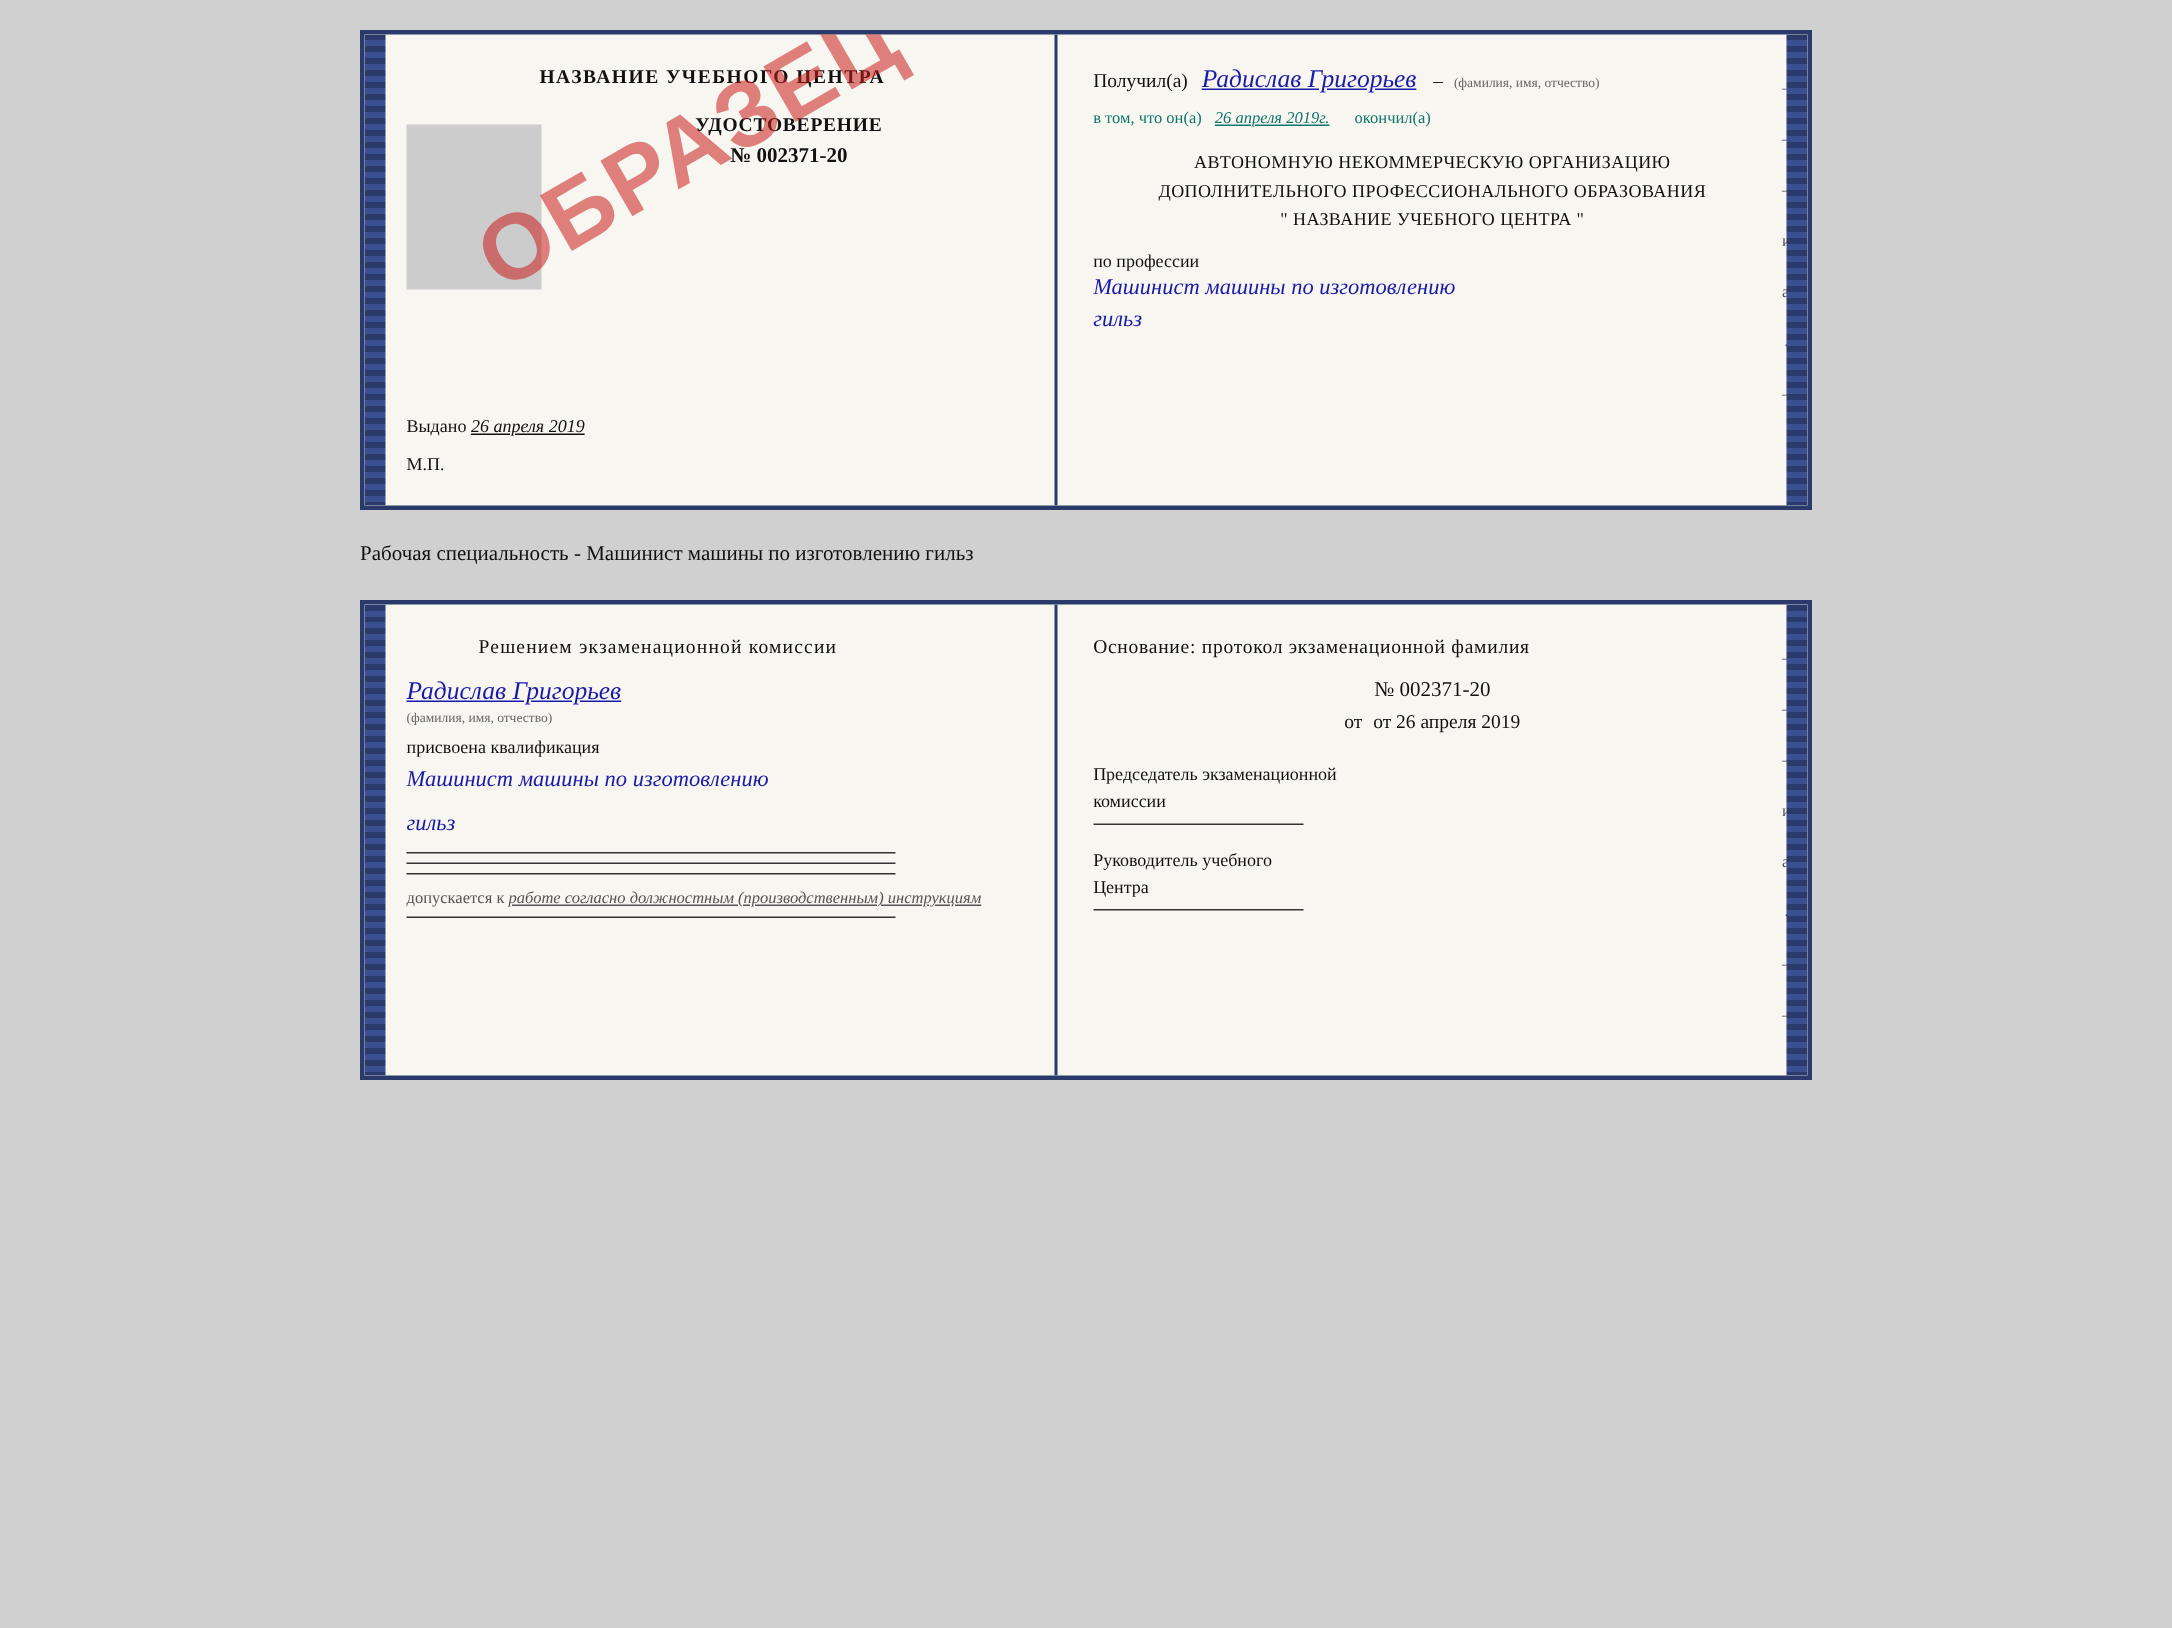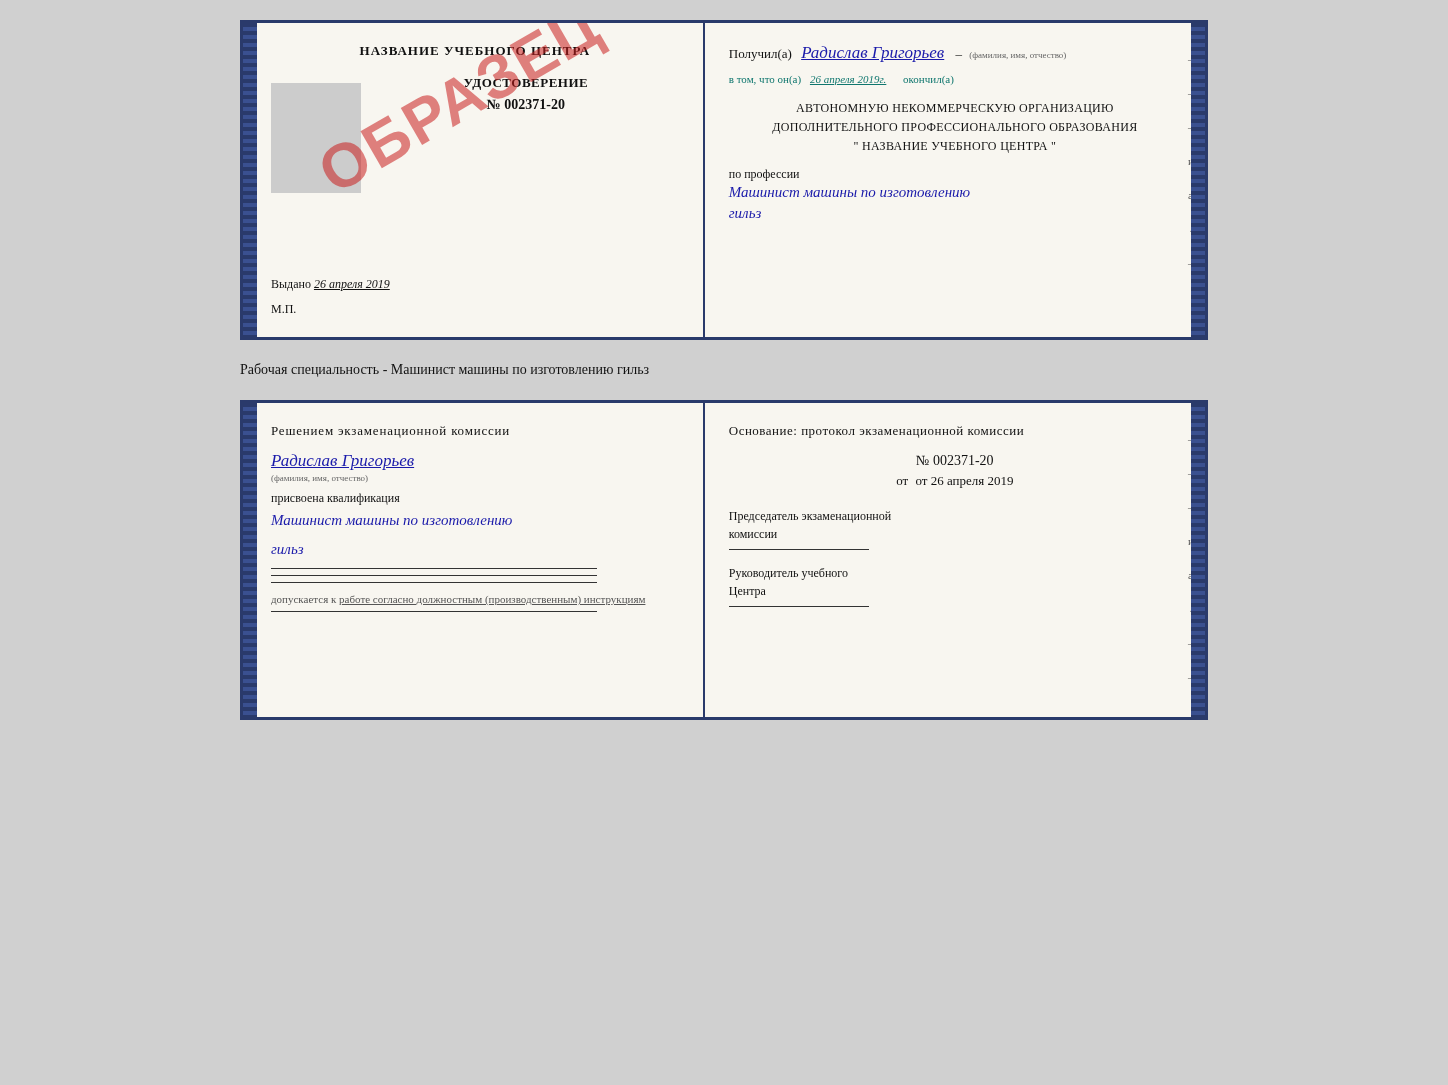--- a/index.html
+++ b/index.html
@@ -211,20 +211,21 @@
       width: 52%;
       padding: 20px 24px 20px 24px;
       position: relative;
     }
 
     .resheniem-title {
       font-size: 13px;
       color: #111;
       letter-spacing: 0.8px;
       margin-bottom: 12px;
+      margin-left: 48px;
     }
 
     .person-name-bottom {
       font-size: 17px;
       color: #1a1aaa;
       font-style: italic;
       text-decoration: underline;
       font-family: 'Brush Script MT', cursive, 'Times New Roman';
       margin-bottom: 2px;
     }
@@ -420,27 +421,27 @@
       <div class="prisvoena-text">присвоена квалификация</div>
       <div class="qualification-text">Машинист машины по изготовлению</div>
       <div class="qualification-text">гильз</div>
 
       <div class="separator-line"></div>
       <div class="separator-line"></div>
       <div class="separator-line"></div>
 
       <div style="margin-top:10px; font-size:11px; color:#555;">
         <span>допускается к</span>
-        <span style="text-decoration:underline;">работе согласно должностным (производственным) инструкциям</span>
+        <span style="font-style:italic; text-decoration:underline;">работе согласно должностным (производственным) инструкциям</span>
       </div>
       <div class="separator-line"></div>
     </div>
 
     <div class="cert-bottom-right">
-      <div class="osnovanie-title">Основание: протокол экзаменационной  комиссии</div>
+      <div class="osnovanie-title">Основание: протокол экзаменационной  фамилия</div>
 
       <div class="protocol-number">№  002371-20</div>
       <div class="ot-date">
         <span>от</span>
         <span style="margin-left:4px;">от 26 апреля 2019</span>
       </div>
 
       <div class="predsedatel-text">
         <div>Председатель экзаменационной</div>
         <div>комиссии</div>

